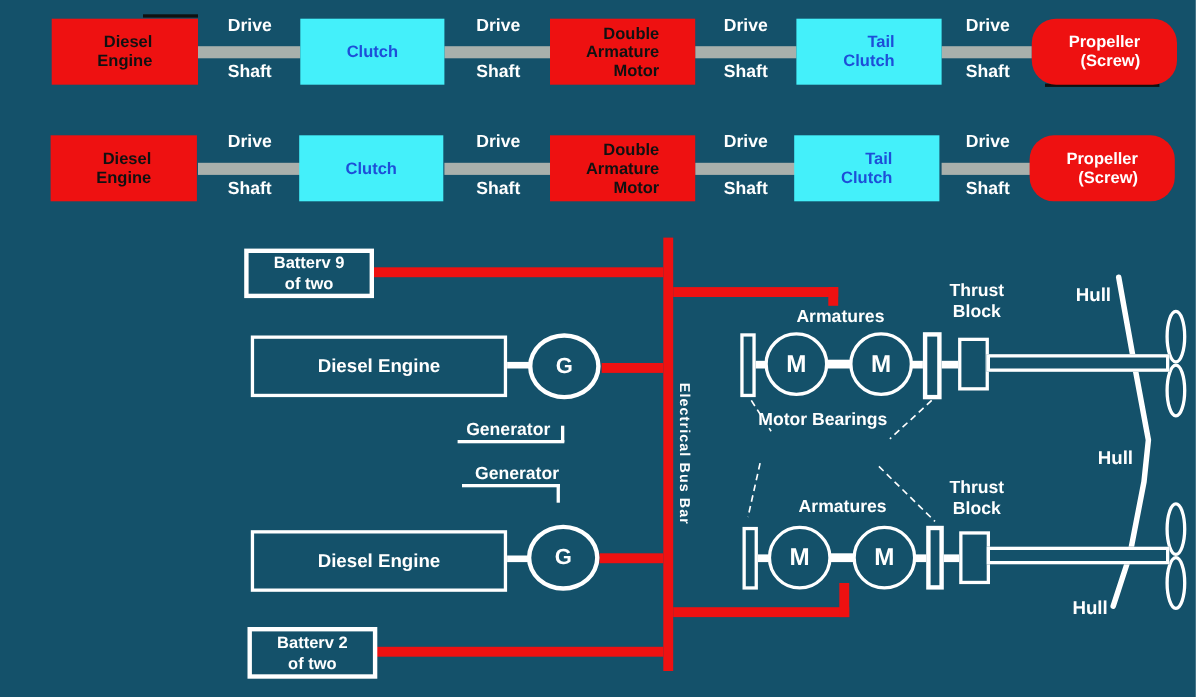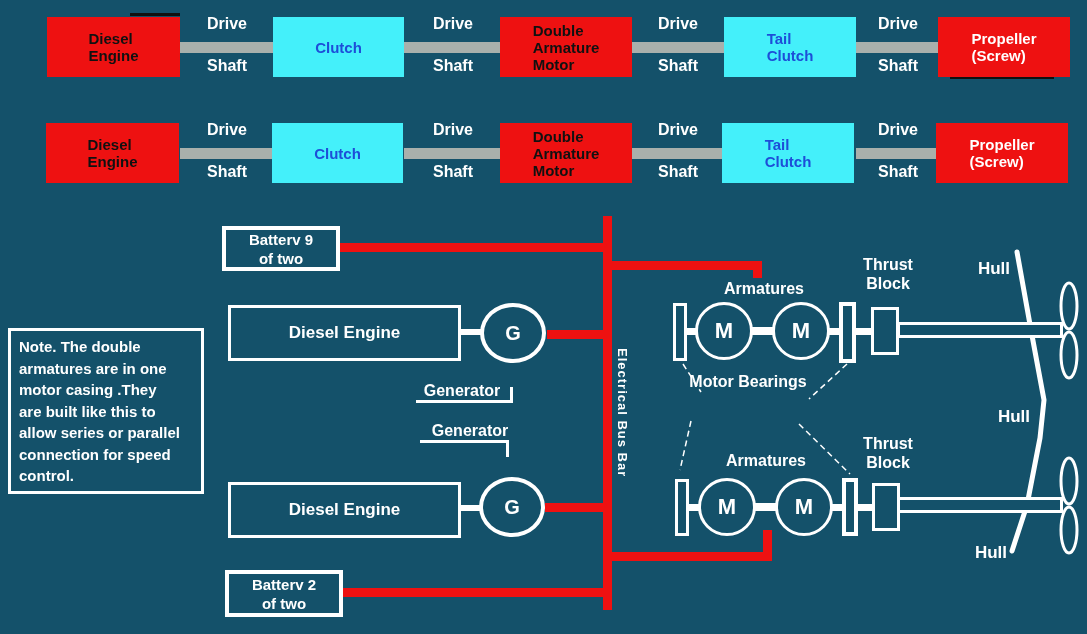--- a/index.html
+++ b/index.html
@@ -1,22 +1,22 @@
 <!DOCTYPE html>
 <html style="--bg: #14516a; --red: #ee1111; --cyan: #44f0fa; --gray: #a9b0ac; --white: #ffffff;"><head>
 <meta charset="utf-8">
 <style>
   html,body{margin:0;padding:0;}
   #canvas{position:relative;width:1087px;height:634px;background:var(--bg,#14516a);
     font-family:"Liberation Sans","DejaVu Sans",sans-serif;overflow:hidden;}
   .block{position:absolute;display:flex;align-items:center;justify-content:center;
-    text-align:left;white-space:pre-line;font-weight:700;font-size:15px;line-height:17px;}
+    text-align:right;white-space:pre-line;font-weight:700;font-size:15px;line-height:17px;}
   .red-block{background:var(--red,#ee1111);color:#111;}
   .cyan-block{background:var(--cyan,#44f0fa);color:#1d4ed8;}
-  .red-block.white-text{color:#fff;}
+  .red-block.white-text{color:#fff;border-radius:22px;}
   .shaft-bar{position:absolute;height:11px;background:var(--gray,#a9b0ac);}
   .shaft-label{position:absolute;width:62px;height:20px;color:#fff;font-weight:700;
     font-size:16px;text-align:center;}
   .wire{position:absolute;background:var(--red,#ee1111);}
   .outline-box{position:absolute;border:3px solid #fff;color:#fff;display:flex;
     align-items:center;justify-content:center;text-align:center;white-space:pre-line;
     font-weight:700;box-sizing:border-box;}
   .battery{border-width:4px;font-size:15px;line-height:19px;}
   .engine{font-size:17px;}
   .circle{position:absolute;border:4px solid #fff;border-radius:50%;color:#fff;
@@ -108,27 +108,20 @@
     <ellipse cx="1069" cy="306" rx="8" ry="23" fill="none" stroke="#ffffff" stroke-width="3"></ellipse>
     <ellipse cx="1069" cy="355" rx="8" ry="23" fill="none" stroke="#ffffff" stroke-width="3"></ellipse>
     <ellipse cx="1069" cy="481" rx="8" ry="23" fill="none" stroke="#ffffff" stroke-width="3"></ellipse>
     <ellipse cx="1069" cy="530" rx="8" ry="23" fill="none" stroke="#ffffff" stroke-width="3"></ellipse>
     <line x1="683" y1="364" x2="701" y2="392" stroke="#ffffff" stroke-width="1.5" stroke-dasharray="6 4"></line>
     <line x1="847" y1="364" x2="809" y2="399" stroke="#ffffff" stroke-width="1.5" stroke-dasharray="6 4"></line>
     <line x1="691" y1="421" x2="680" y2="470" stroke="#ffffff" stroke-width="1.5" stroke-dasharray="6 4"></line>
     <line x1="799" y1="424" x2="850" y2="474" stroke="#ffffff" stroke-width="1.5" stroke-dasharray="6 4"></line>
   </svg>
 
-  <div class="note" style="left:8px;top:328px;width:196px;height:166px;">Note.  The double
-armatures are in one
-motor casing .They
-are built like this to
-allow series or parallel
-connection for speed
-control.</div>
 
   <div class="outline-box battery" style="left:222px;top:226px;width:118px;height:45px;">Batterv 9
 of two</div>
   <div class="outline-box battery" style="left:225px;top:570px;width:118px;height:47px;">Batterv 2
 of two</div>
 
   <div class="outline-box engine" style="left:228px;top:305px;width:233px;height:56px;">Diesel Engine</div>
   <div class="wfill" style="left:461px;top:329px;width:20px;height:6px;"></div>
   <div class="circle g-circle" style="left:480px;top:303px;width:66px;height:60px;">G</div>
 

